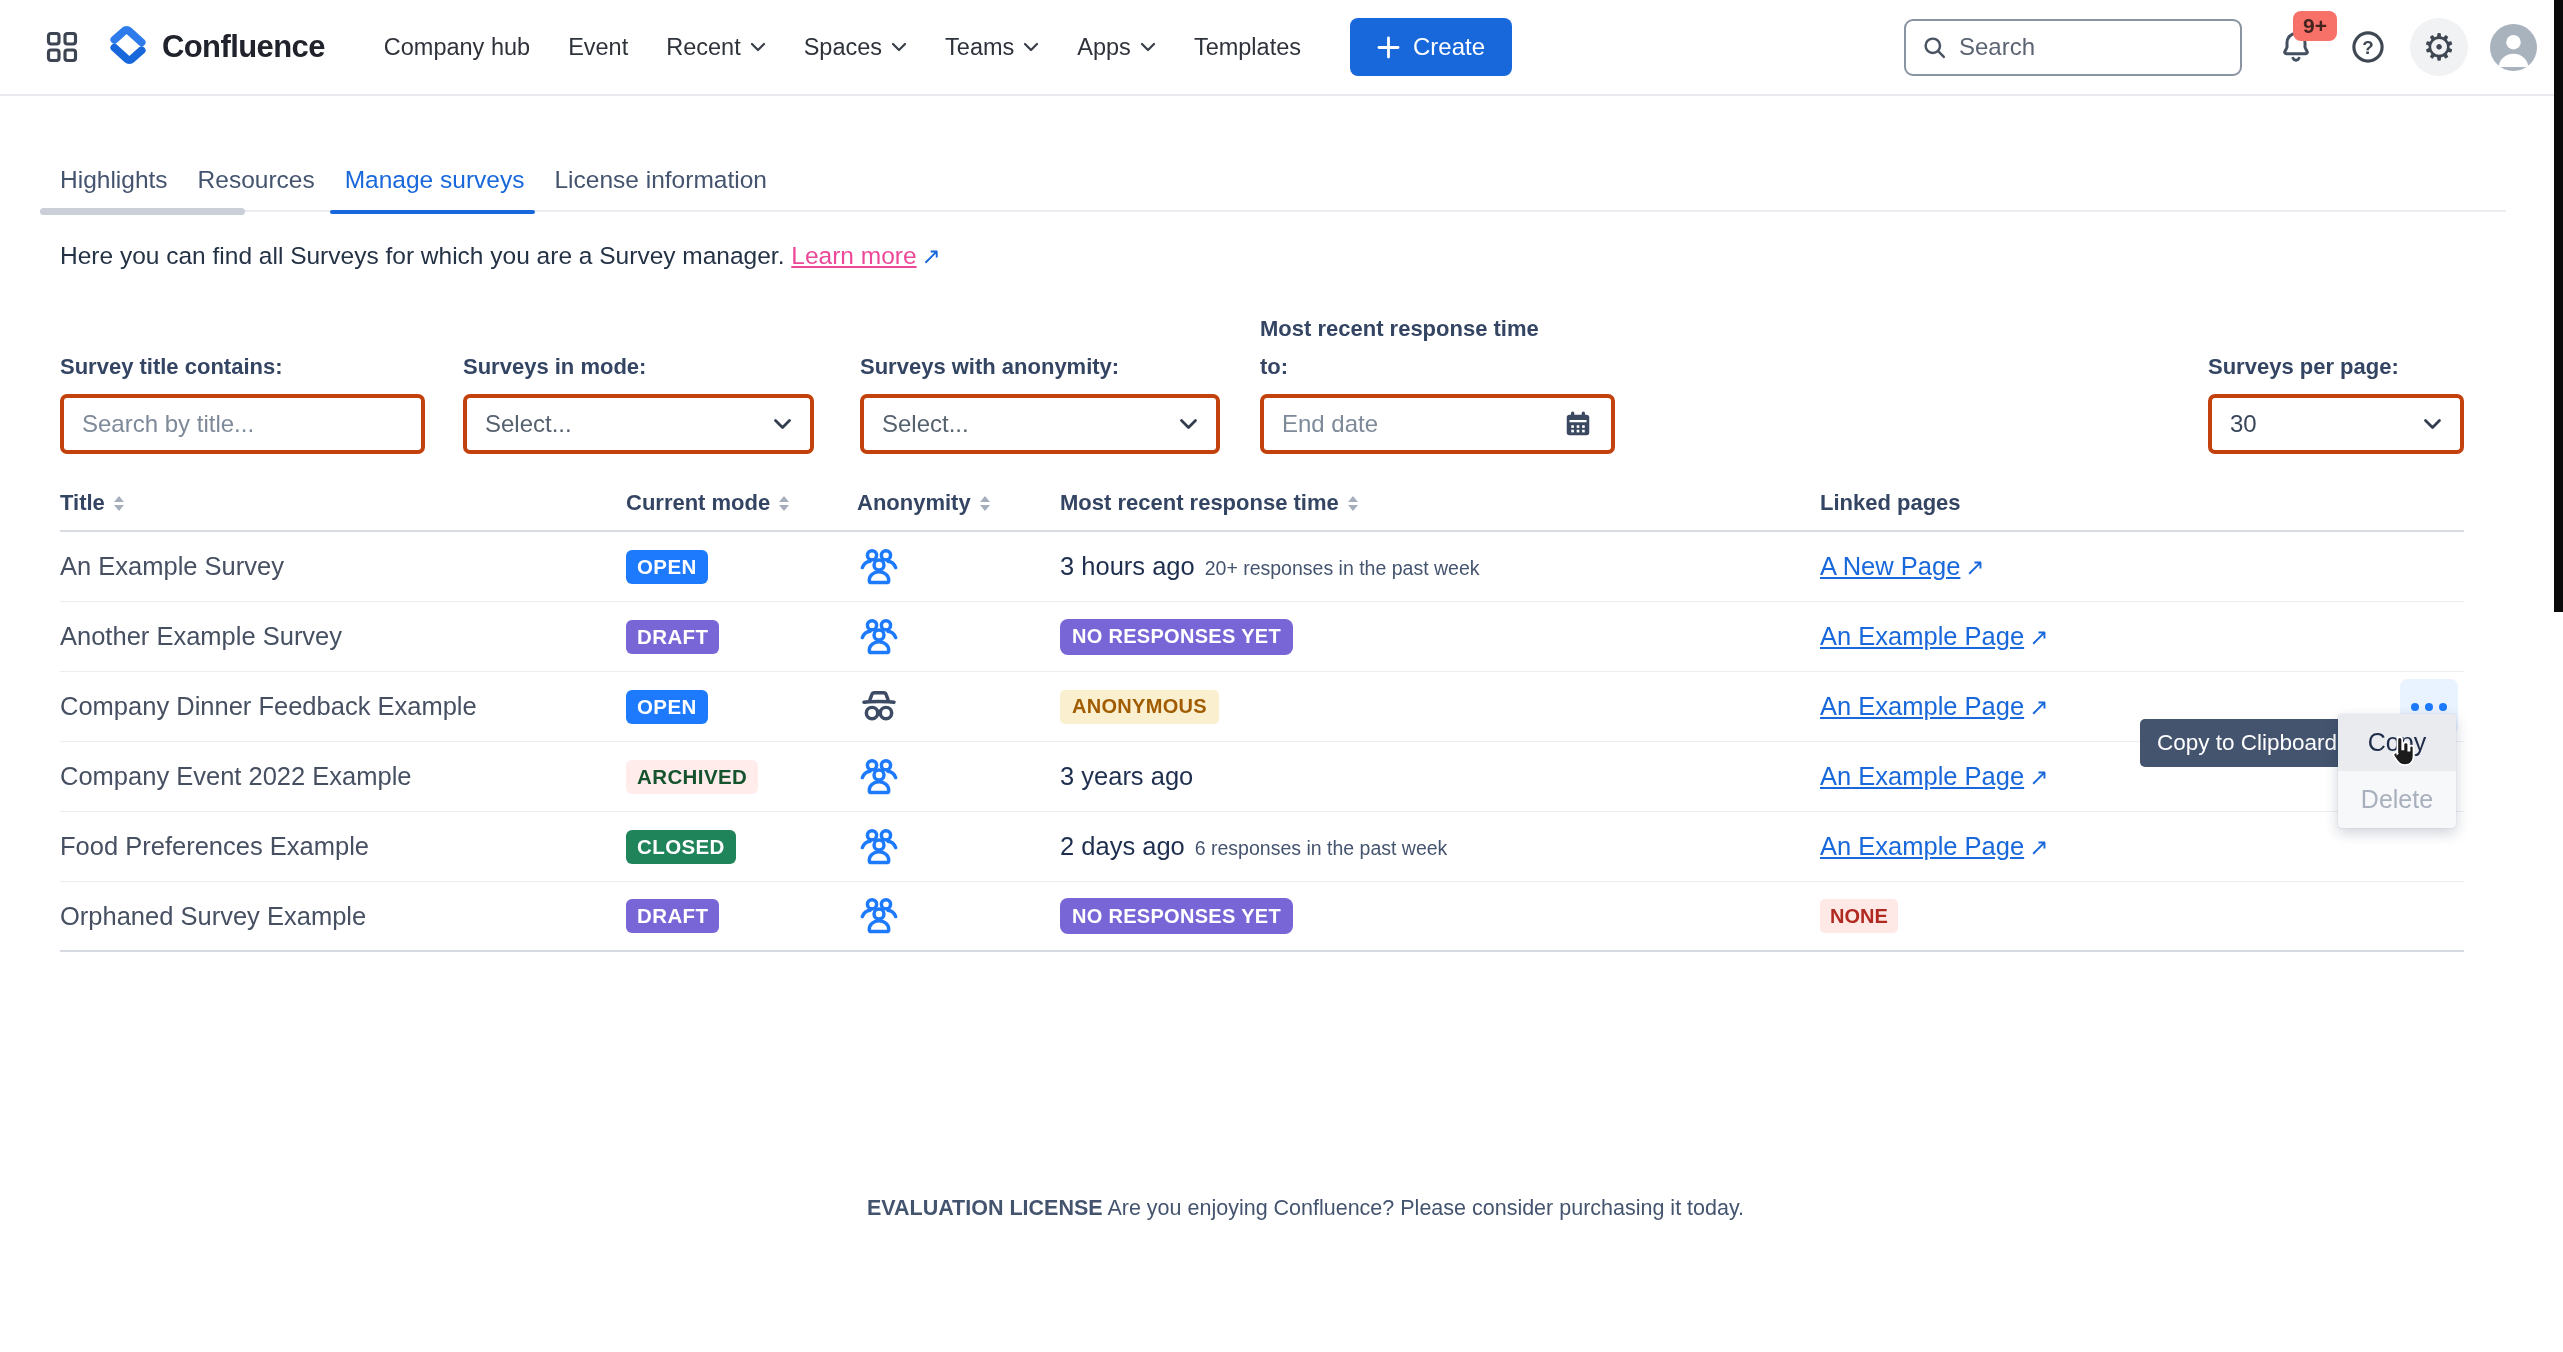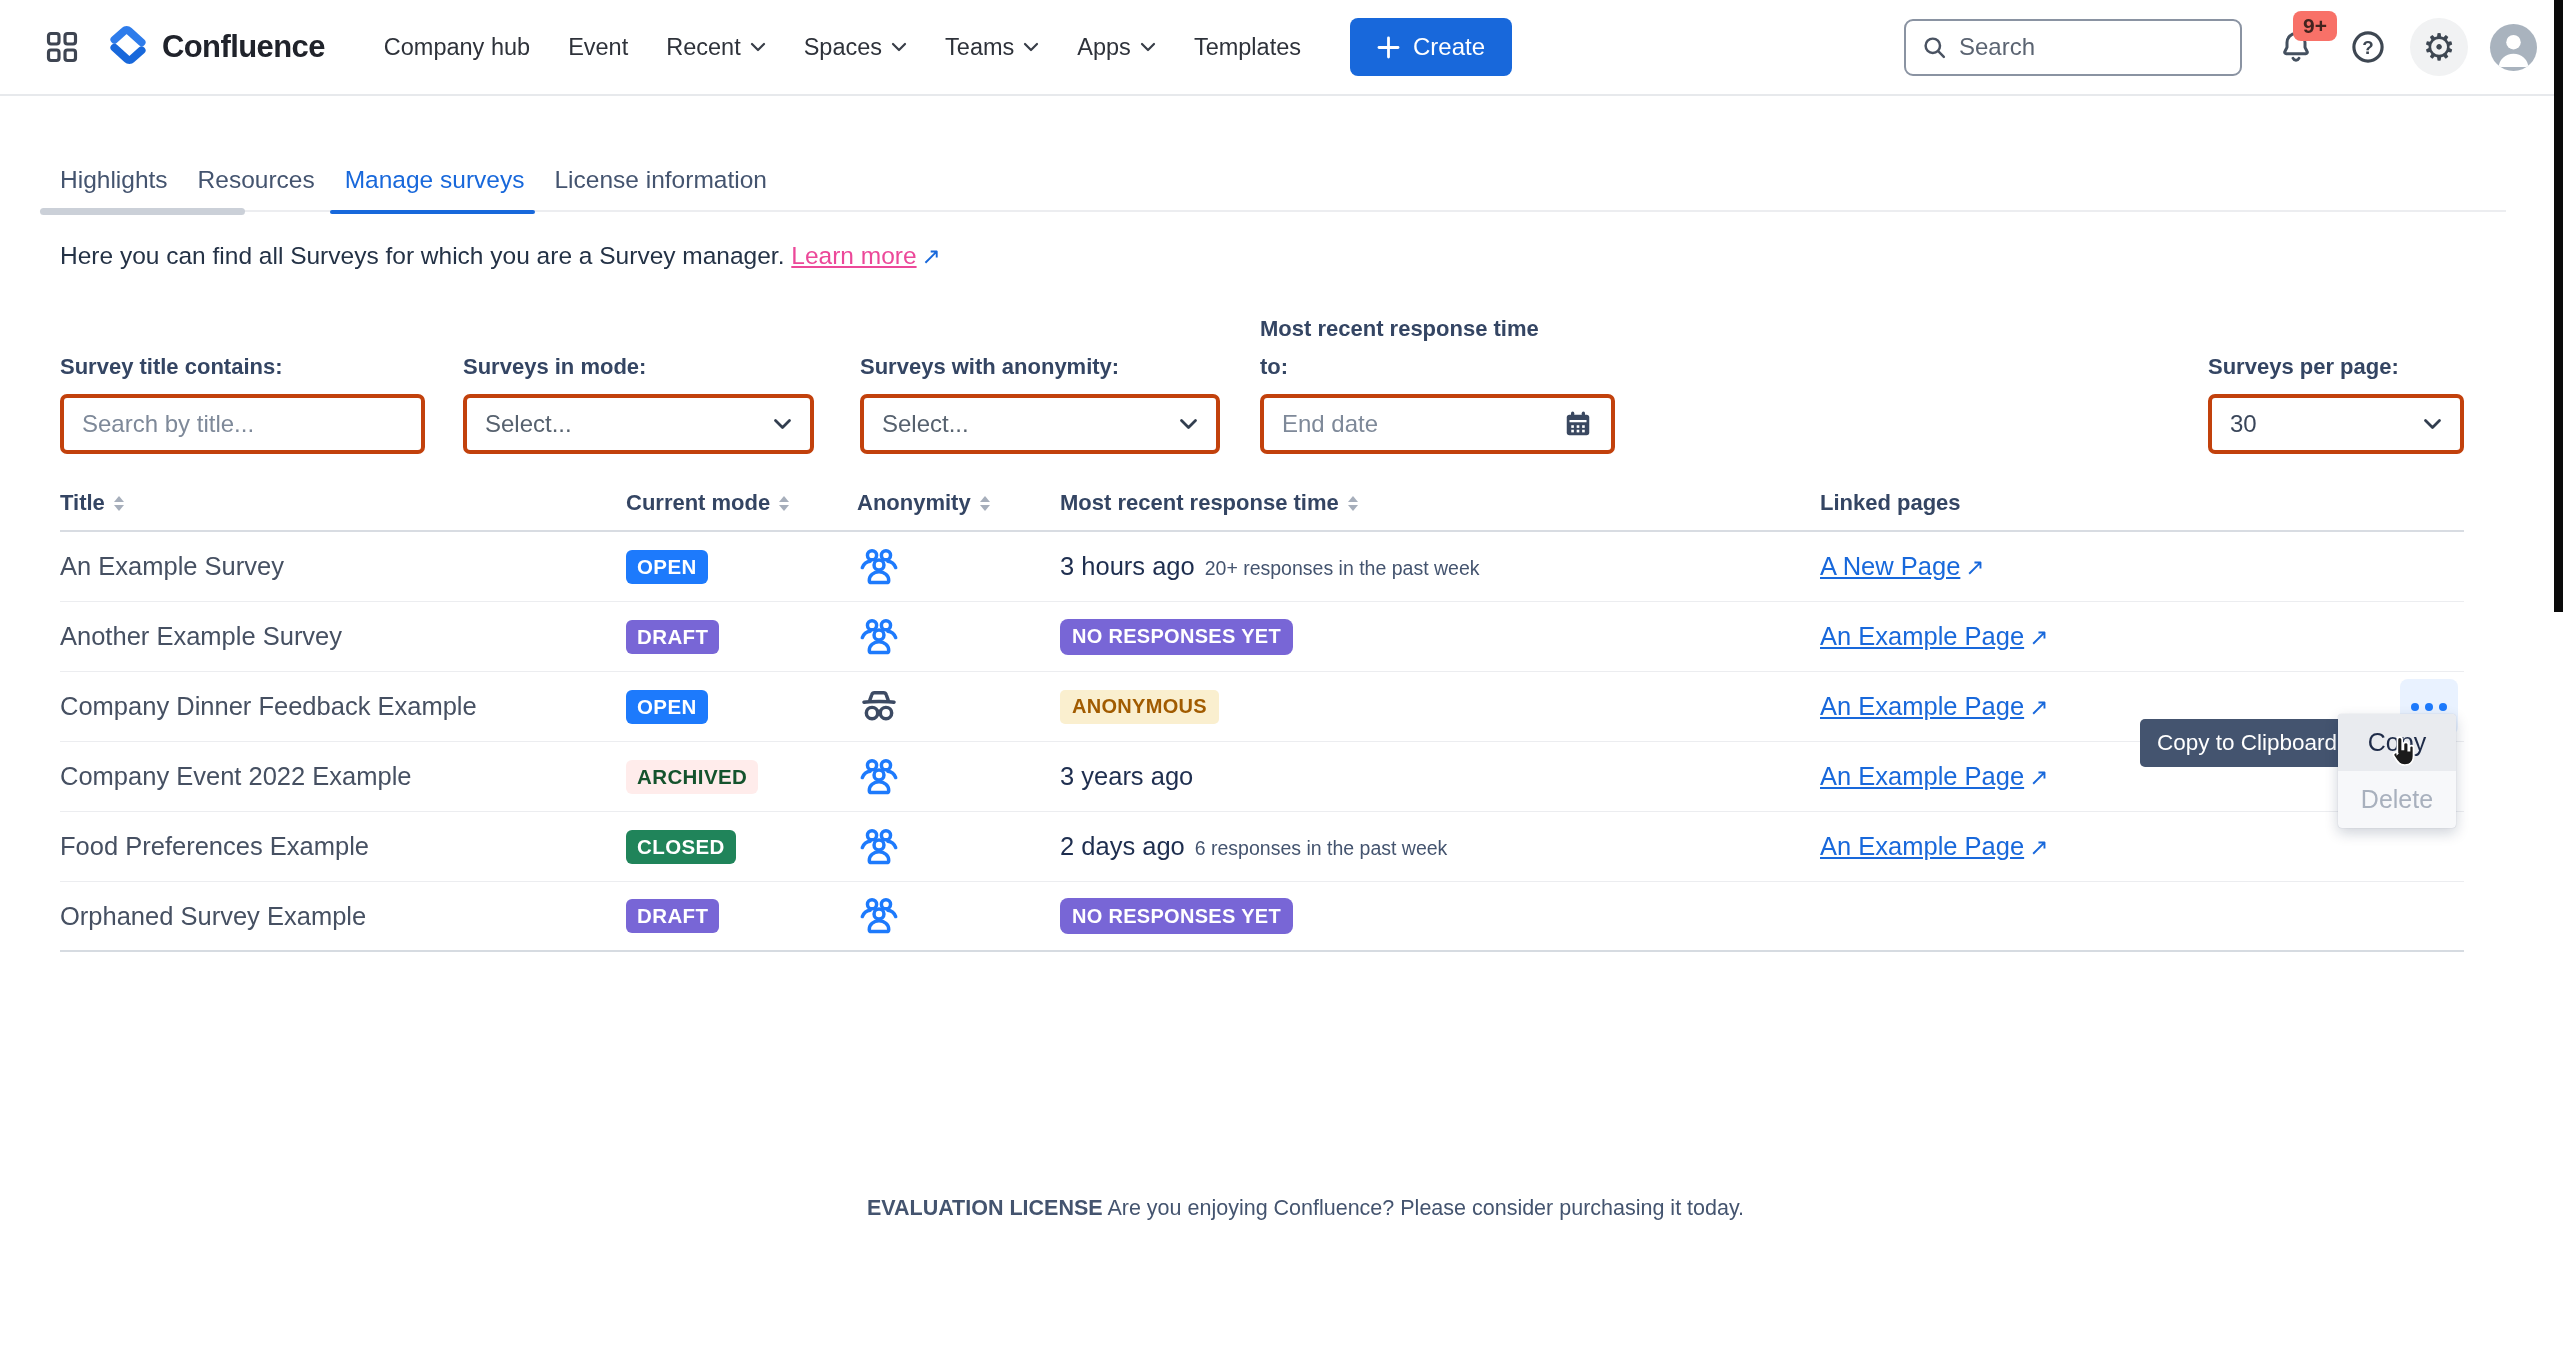--- a/index.html
+++ b/index.html
@@ -472,20 +472,21 @@
     <circle cx="8.2" cy="5.6" r="2.5"></circle>
     <circle cx="15.8" cy="5.6" r="2.5"></circle>
     <path d="M2.9 12.3a5.4 5.4 0 0 1 4.3-3.4"></path>
     <path d="M21.1 12.3a5.4 5.4 0 0 0-4.3-3.4"></path>
     <circle cx="12" cy="10.9" r="2.7"></circle>
     <path d="M6.7 19.3a5.3 4.7 0 0 1 10.6 0c0 .8-.5 1.2-1.2 1.2H7.9c-.7 0-1.2-.4-1.2-1.2z"></path>
   </svg>
               </span>
             </div>
             <div><span class="resp-badge resp-noresp">NO RESPONSES YET</span></div>
+            <div><span class="none-badge">NONE</span></div>
           </div>
         </div>
     </div>
   </div>
 
   <div class="tooltip">Copy to Clipboard</div>
   <div class="menu">
       <div class="menu-item hover">Copy</div>
       <div class="menu-item disabled">Delete</div>
     </div>

